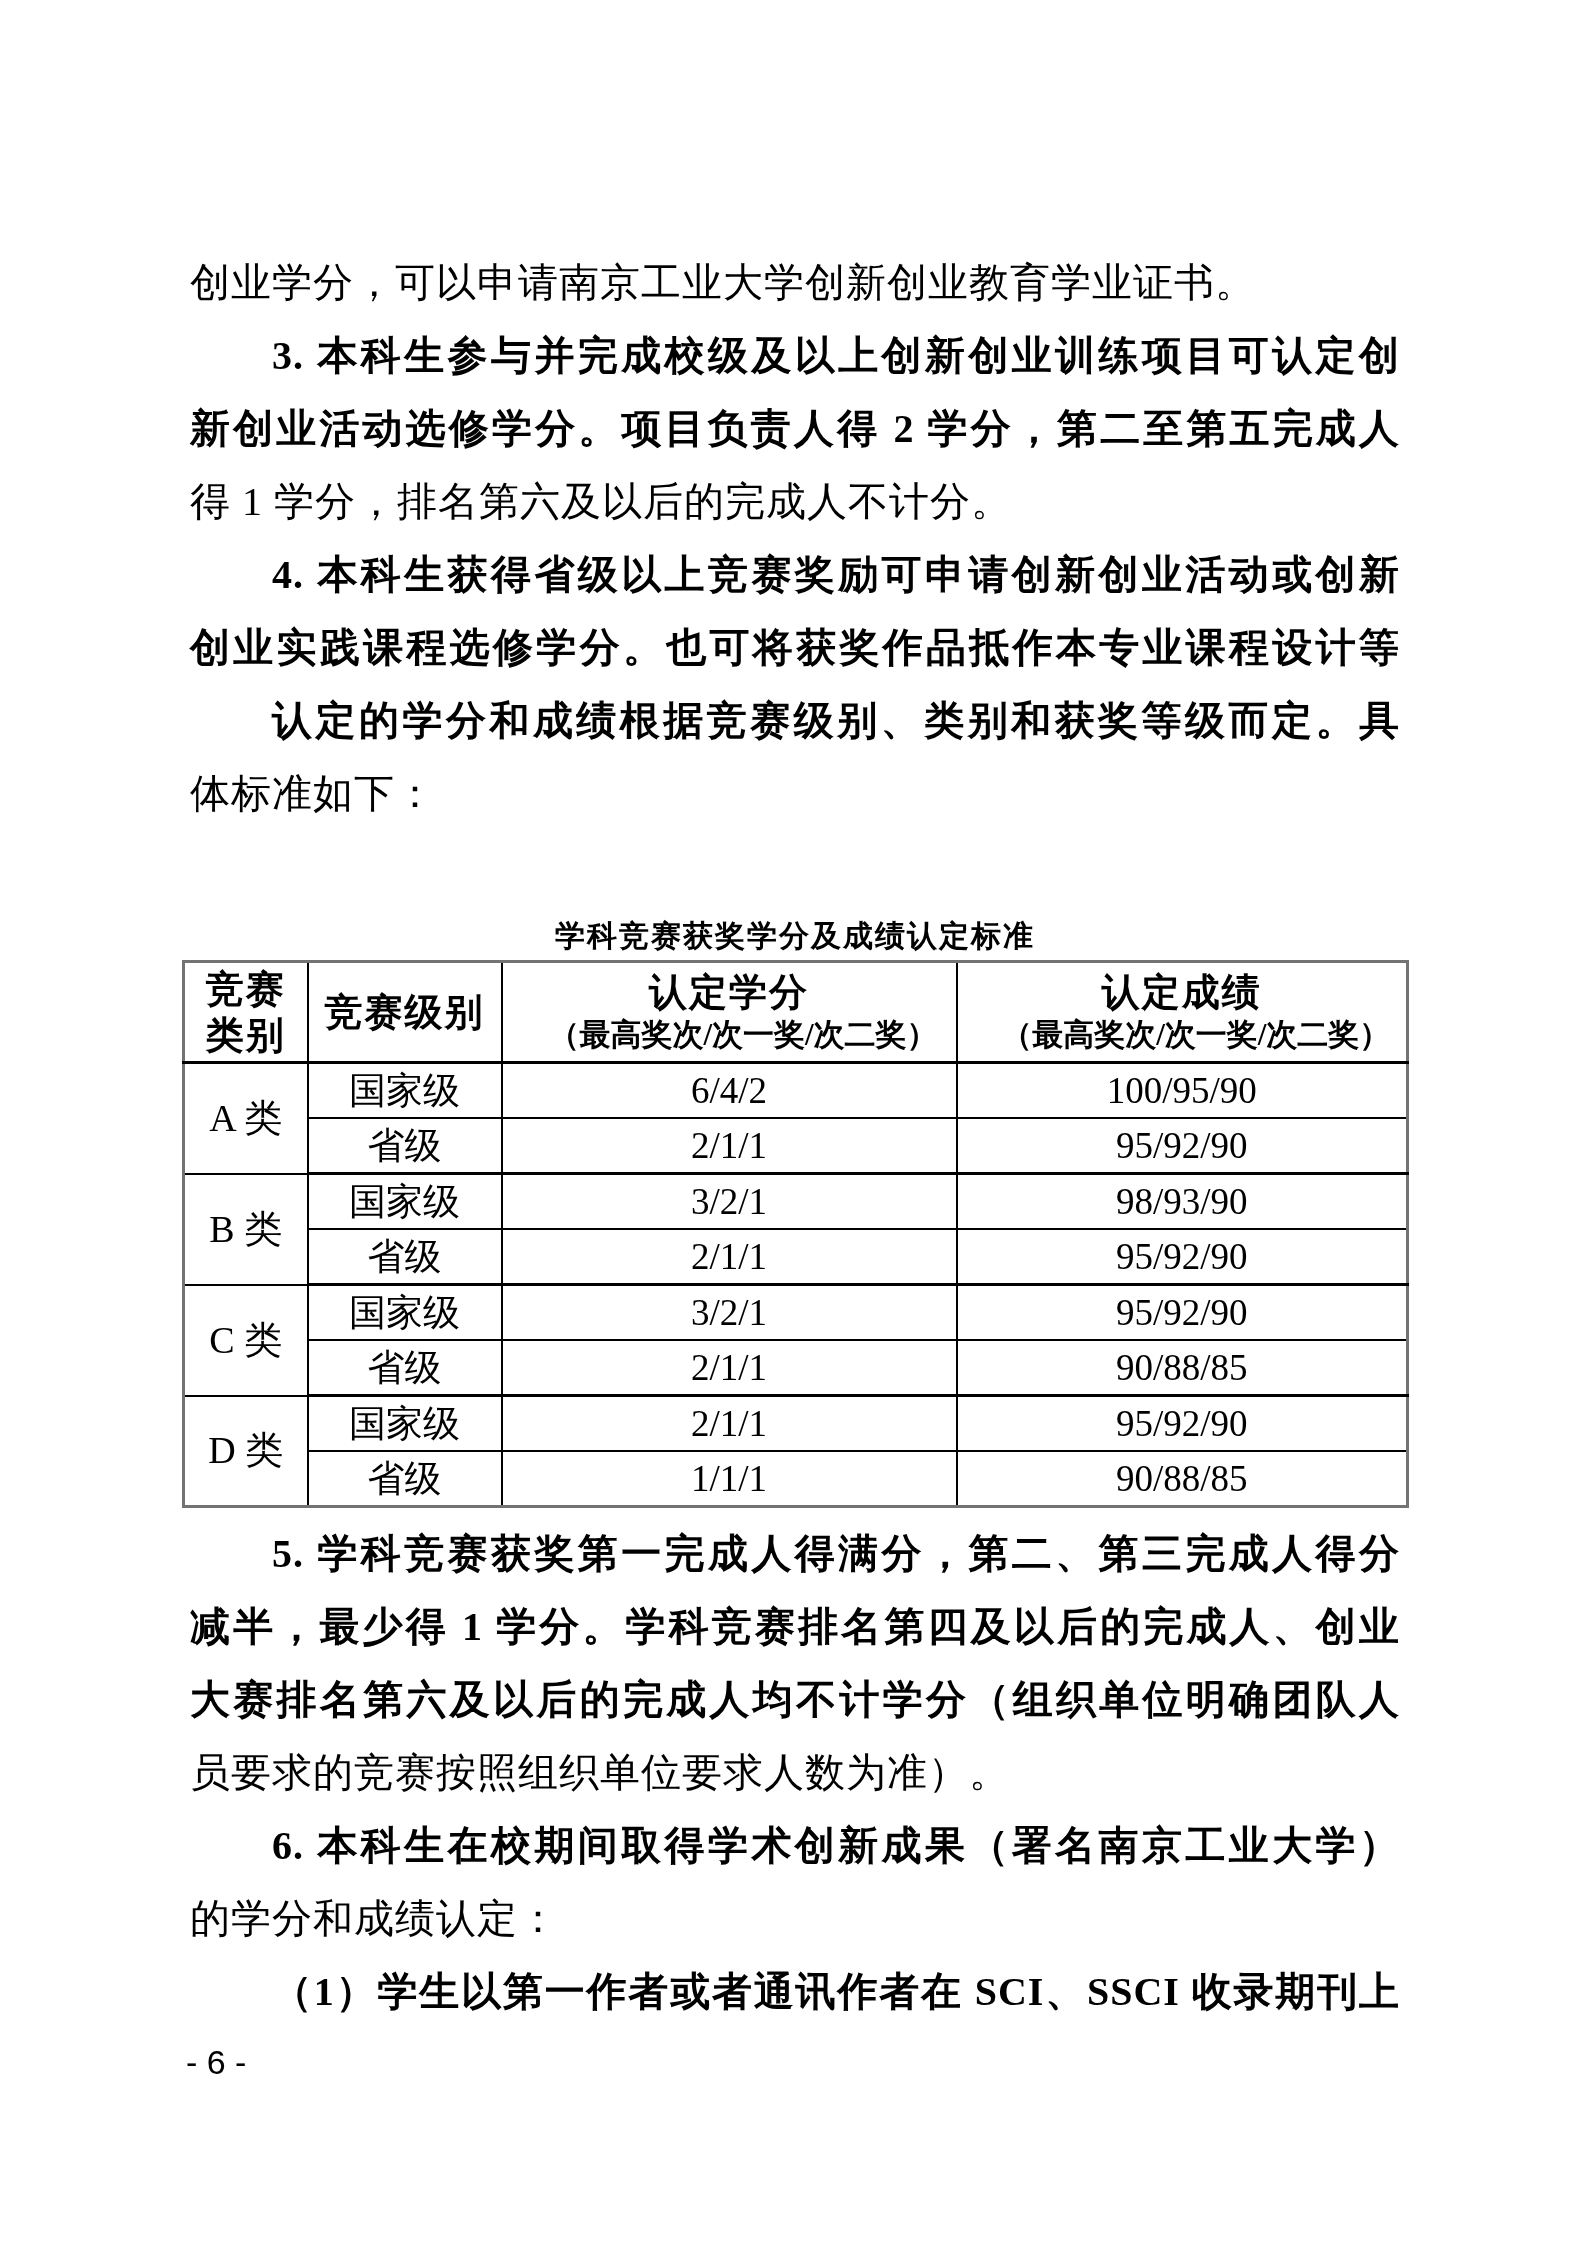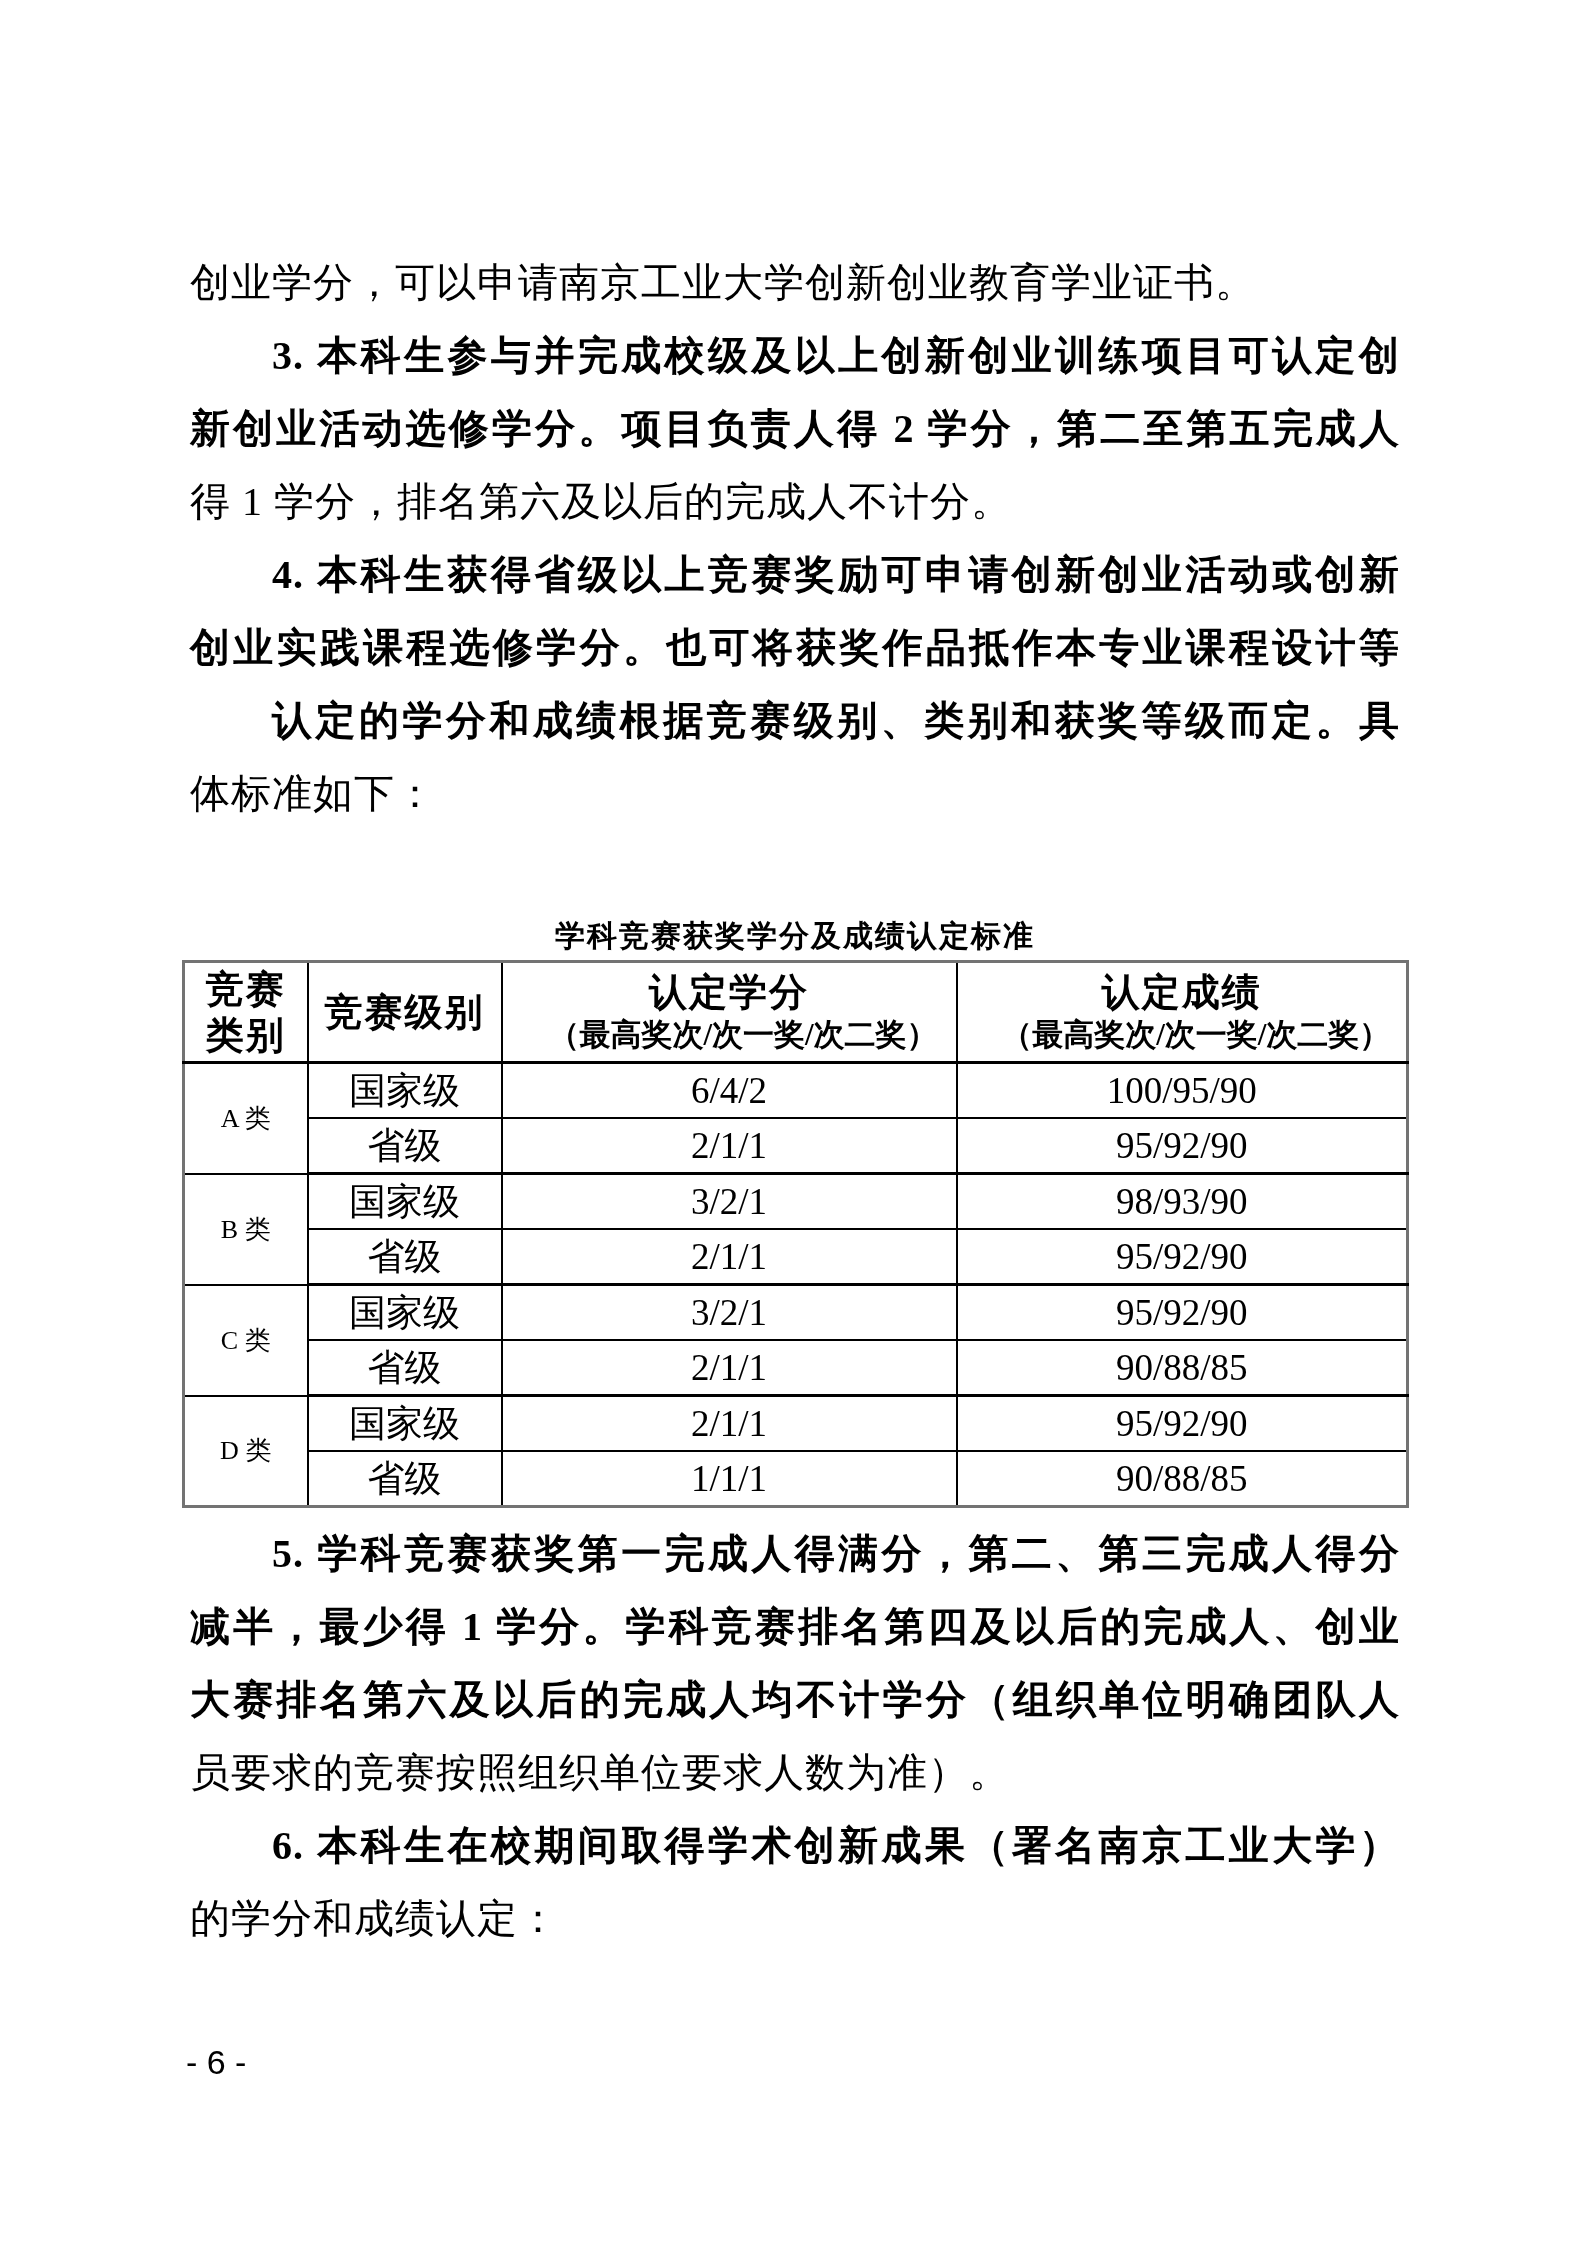--- a/index.html
+++ b/index.html
@@ -45,21 +45,21 @@
   table.award th, table.award td {
     border:2px solid #000;
     text-align:center; vertical-align:middle;
     padding:0; overflow:hidden;
   }
   tr.header-row th { border-bottom:3px solid #000; height:98px; font-weight:700; }
   tr.group-end td  { border-bottom:3px solid #000; }
   tr.data-row td   { height:53px; }
   .h-main { font-size:38px; line-height:46px; letter-spacing:2px; font-weight:700; }
   .h-sub  { font-size:31px; line-height:40px; letter-spacing:0; font-weight:700; white-space:nowrap;padding-left:28px; }
-  .cat-cell   { font-size:26px; }
+  .cat-cell   { font-size:38px; }
   .level-cell { font-size:37px;margin-top:28px; }
   .num-cell   { font-size:37px; }
   
   .page-num {
     position:absolute; left:186px; top:2040px; height:44px; line-height:44px;
     font-family:"Liberation Sans","DejaVu Sans",sans-serif;
     font-size:34px;
   }
 </style>
 </head>
@@ -156,17 +156,18 @@
   </tbody>
     </table>
 
   <div class="text-block block-bottom">
     <div class="line justify indent">5. 学科竞赛获奖第一完成人得满分，第二、第三完成人得分</div>
     <div class="line justify">减半，最少得 1 学分。学科竞赛排名第四及以后的完成人、创业</div>
     <div class="line justify">大赛排名第六及以后的完成人均不计学分（组织单位明确团队人</div>
     <div class="line">员要求的竞赛按照组织单位要求人数为准）。</div>
     <div class="line justify indent">6. 本科生在校期间取得学术创新成果（署名南京工业大学）</div>
     <div class="line">的学分和成绩认定：</div>
+    <div class="line justify indent">（1）学生以第一作者或者通讯作者在 SCI、SSCI 收录期刊上</div>
   </div>
 
   <div class="page-num">- 6 -</div>
 
 </div>
 
 </body></html>

